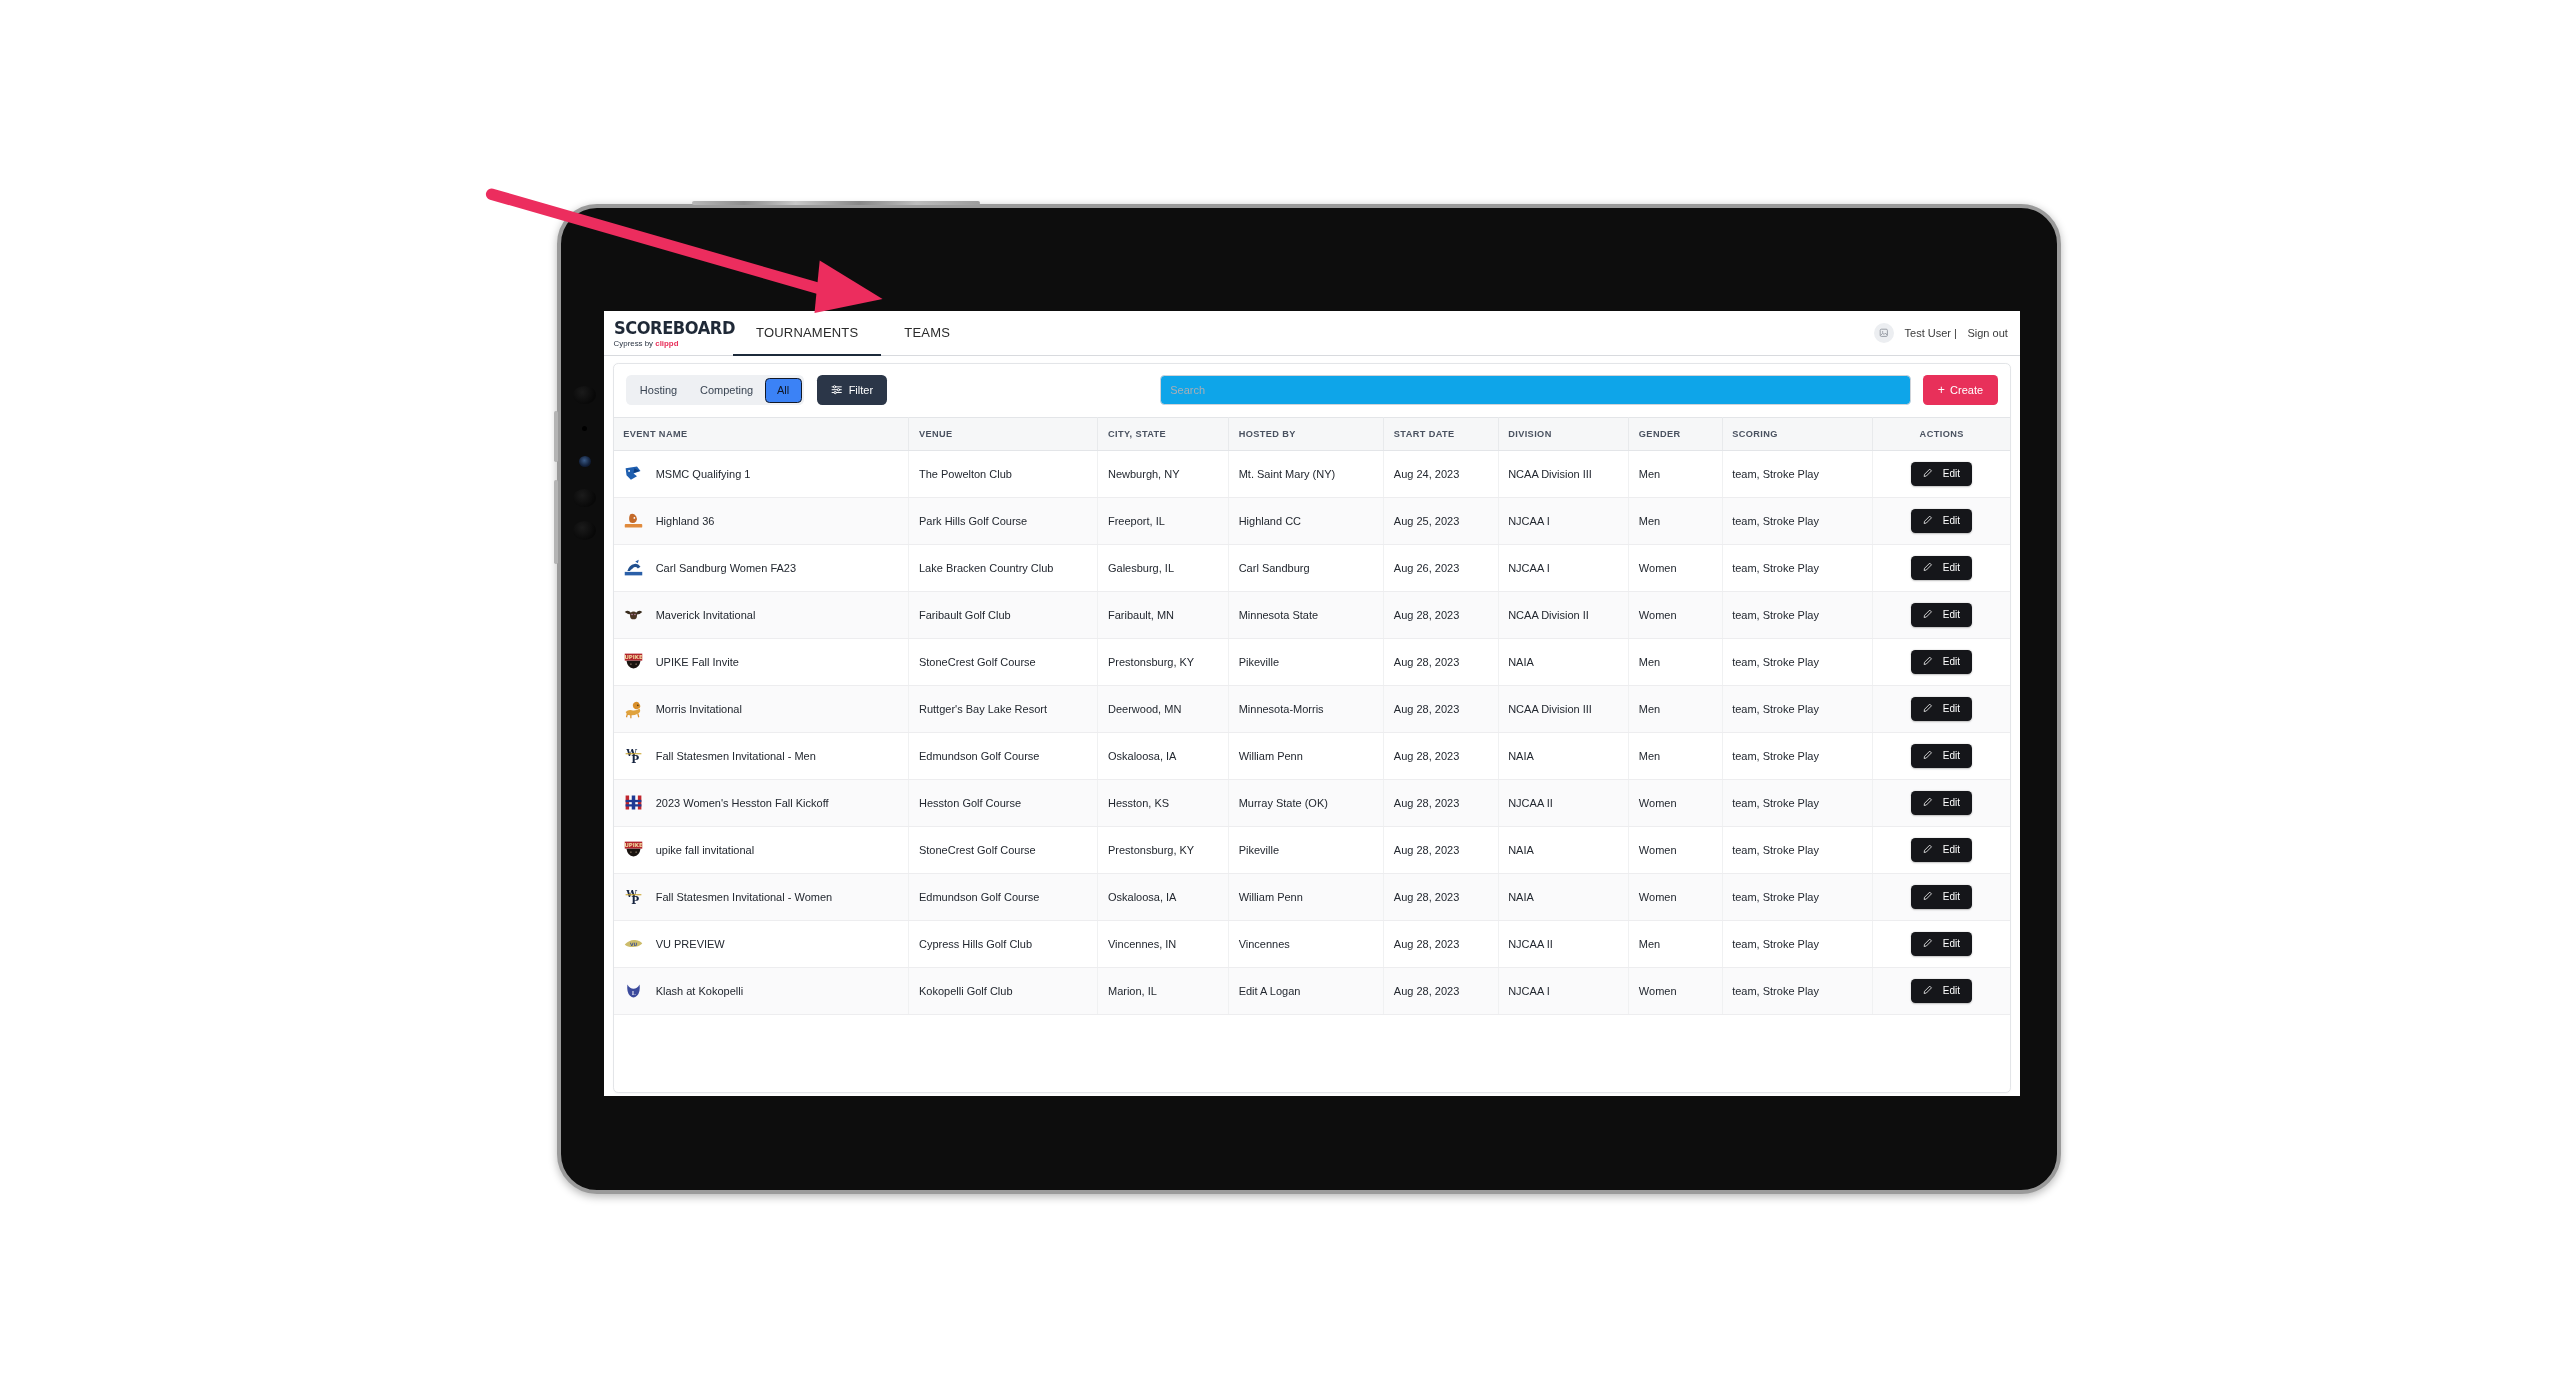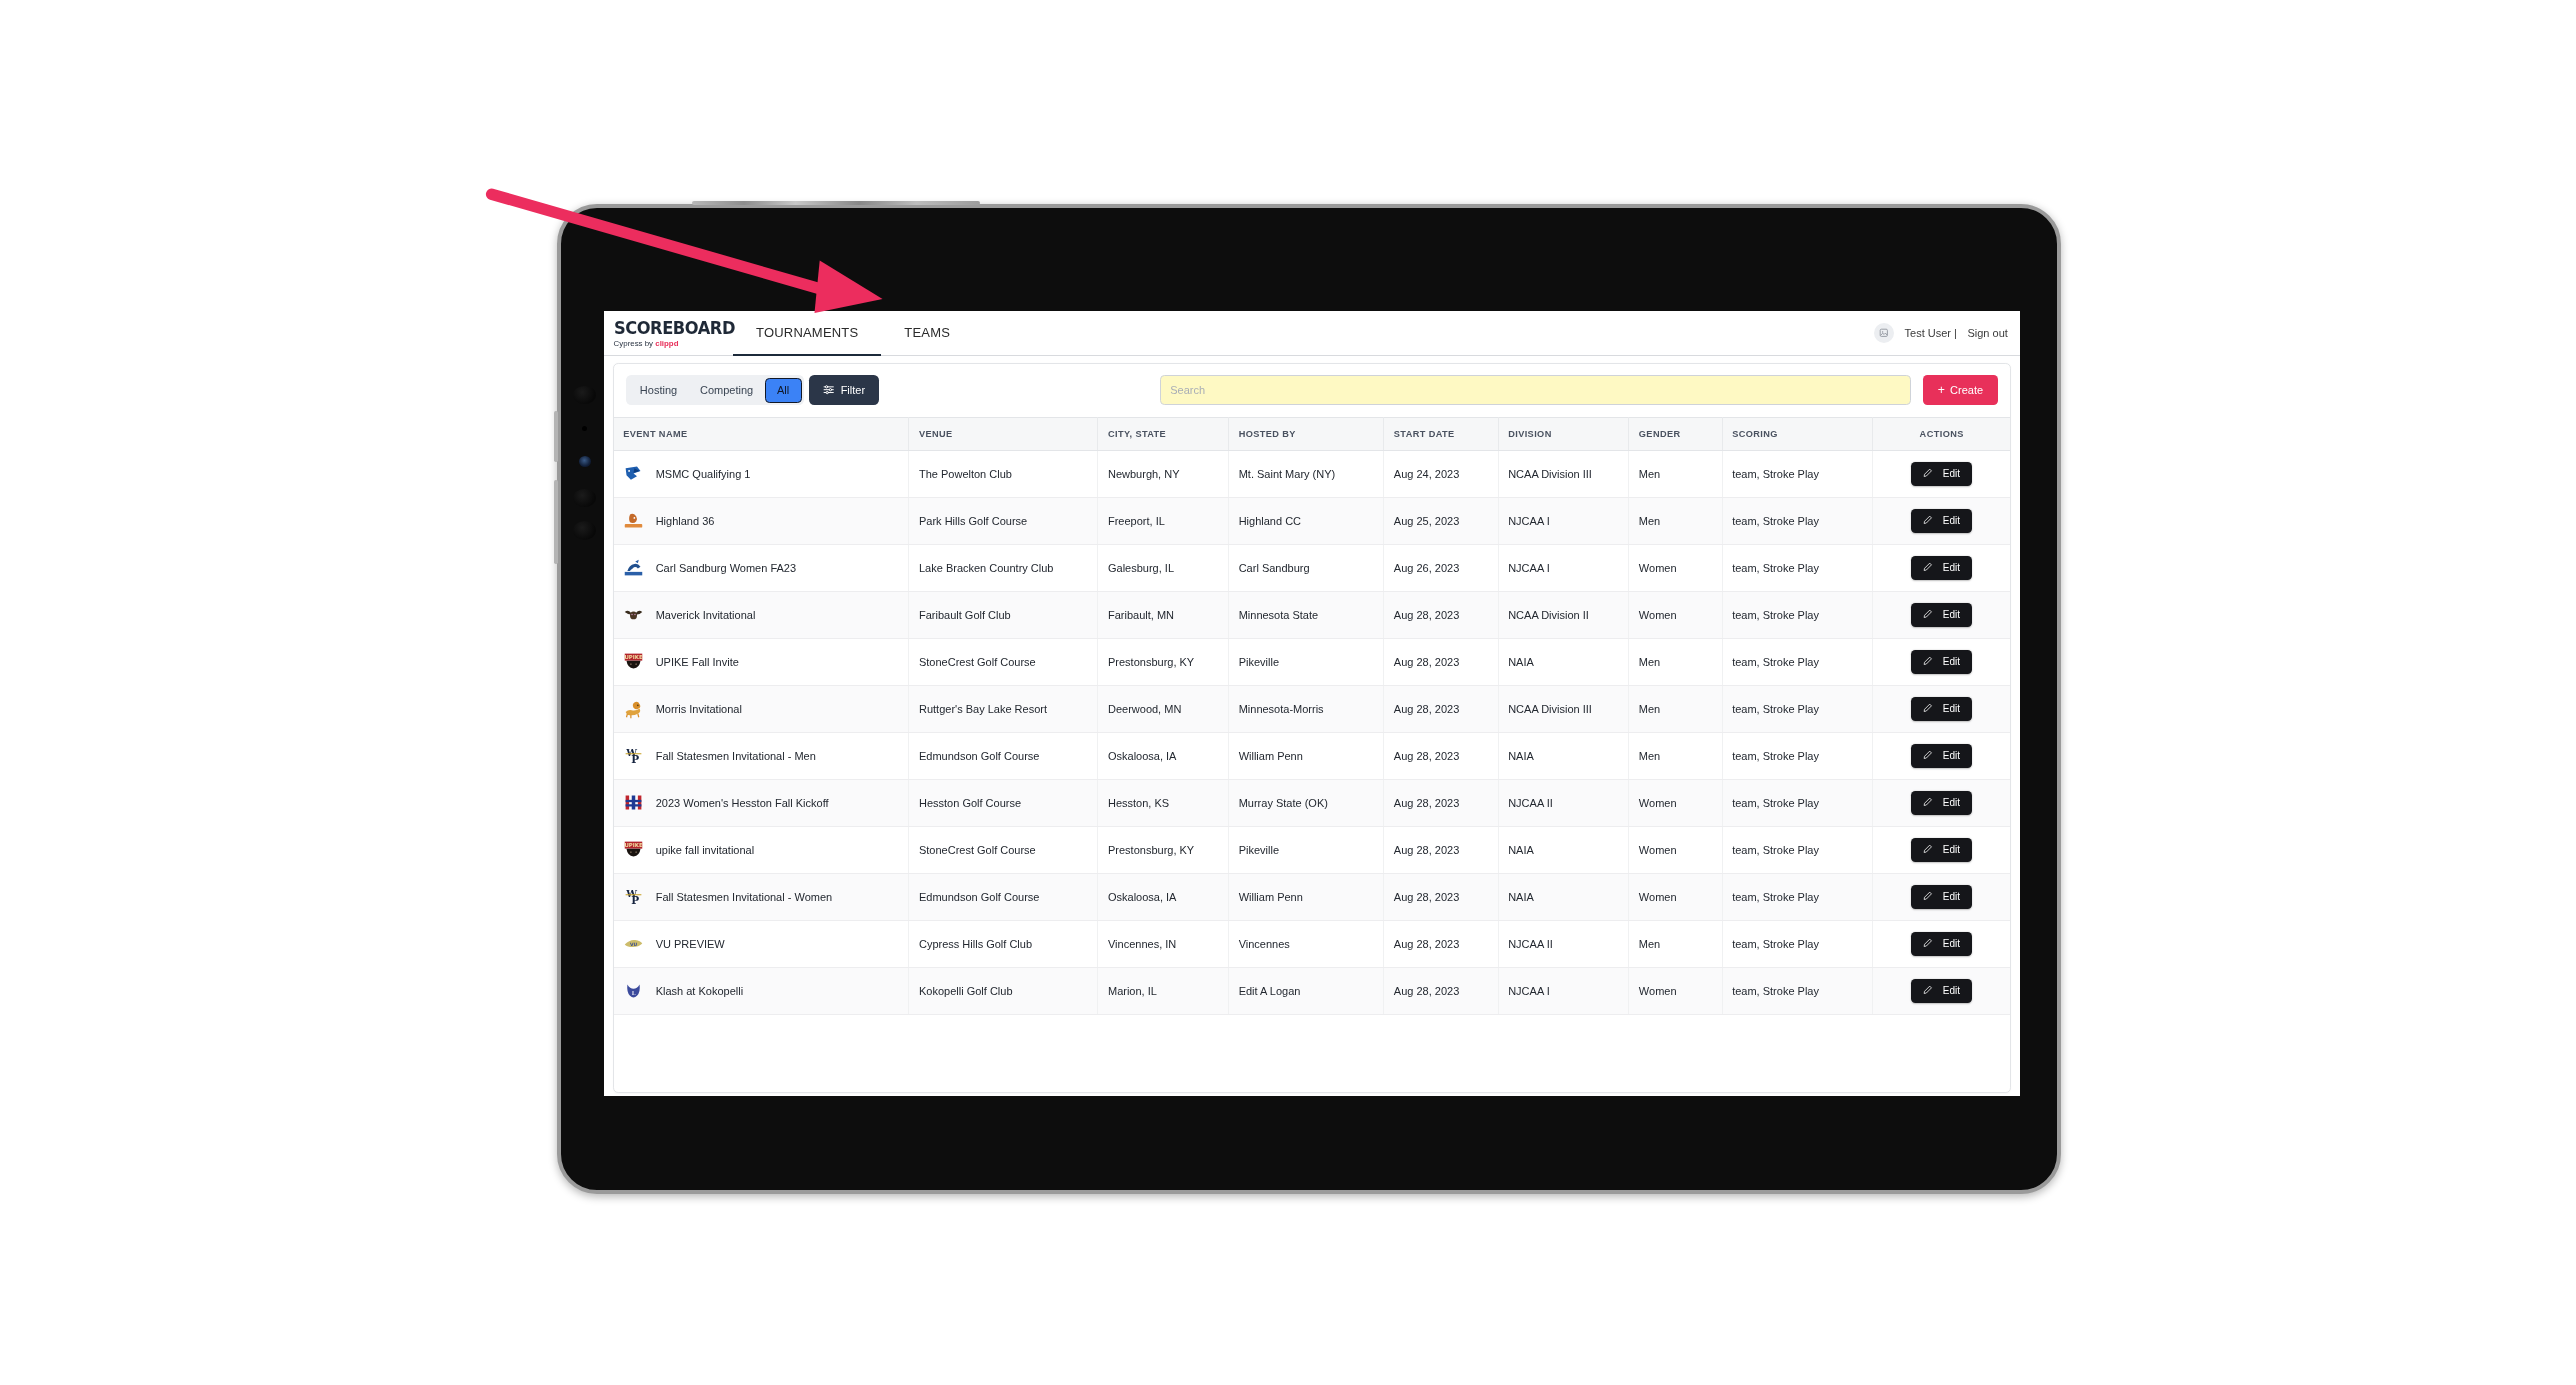--- a/index.html
+++ b/index.html
@@ -191,35 +191,35 @@
     height: 30px;
     background: #2b3648;
     color: #fff;
     border: none;
     border-radius: 5.2px;
     padding: 0 14px;
     display: flex; align-items: center; gap: 6.1px;
     font-size: 11px;
     cursor: pointer;
     font-family: "Liberation Sans", sans-serif;
-    margin-left: 5px;
+    margin-left: 13px;
   }
   .search-wrap {
     margin-left: auto;
     display: flex; align-items: center; gap: 12.2px;
   }
   .search-input {
     width: 751px; height: 30px;
     border: 0.9px solid #cfd3d9;
     border-radius: 4.4px;
     padding: 0 9.6px;
     font-size: 11px;
     color: #333;
     font-family: "Liberation Sans", sans-serif;
-    background: #fef9c3;
+    background: #0ea5e9;
     outline: none;
   }
   .search-input::placeholder { color: #a9aeb6; }
   .create-btn {
     height: 30px;
     background: #e8305a;
     color: #fff;
     border: none;
     border-radius: 4.4px;
     padding: 0 15px;

